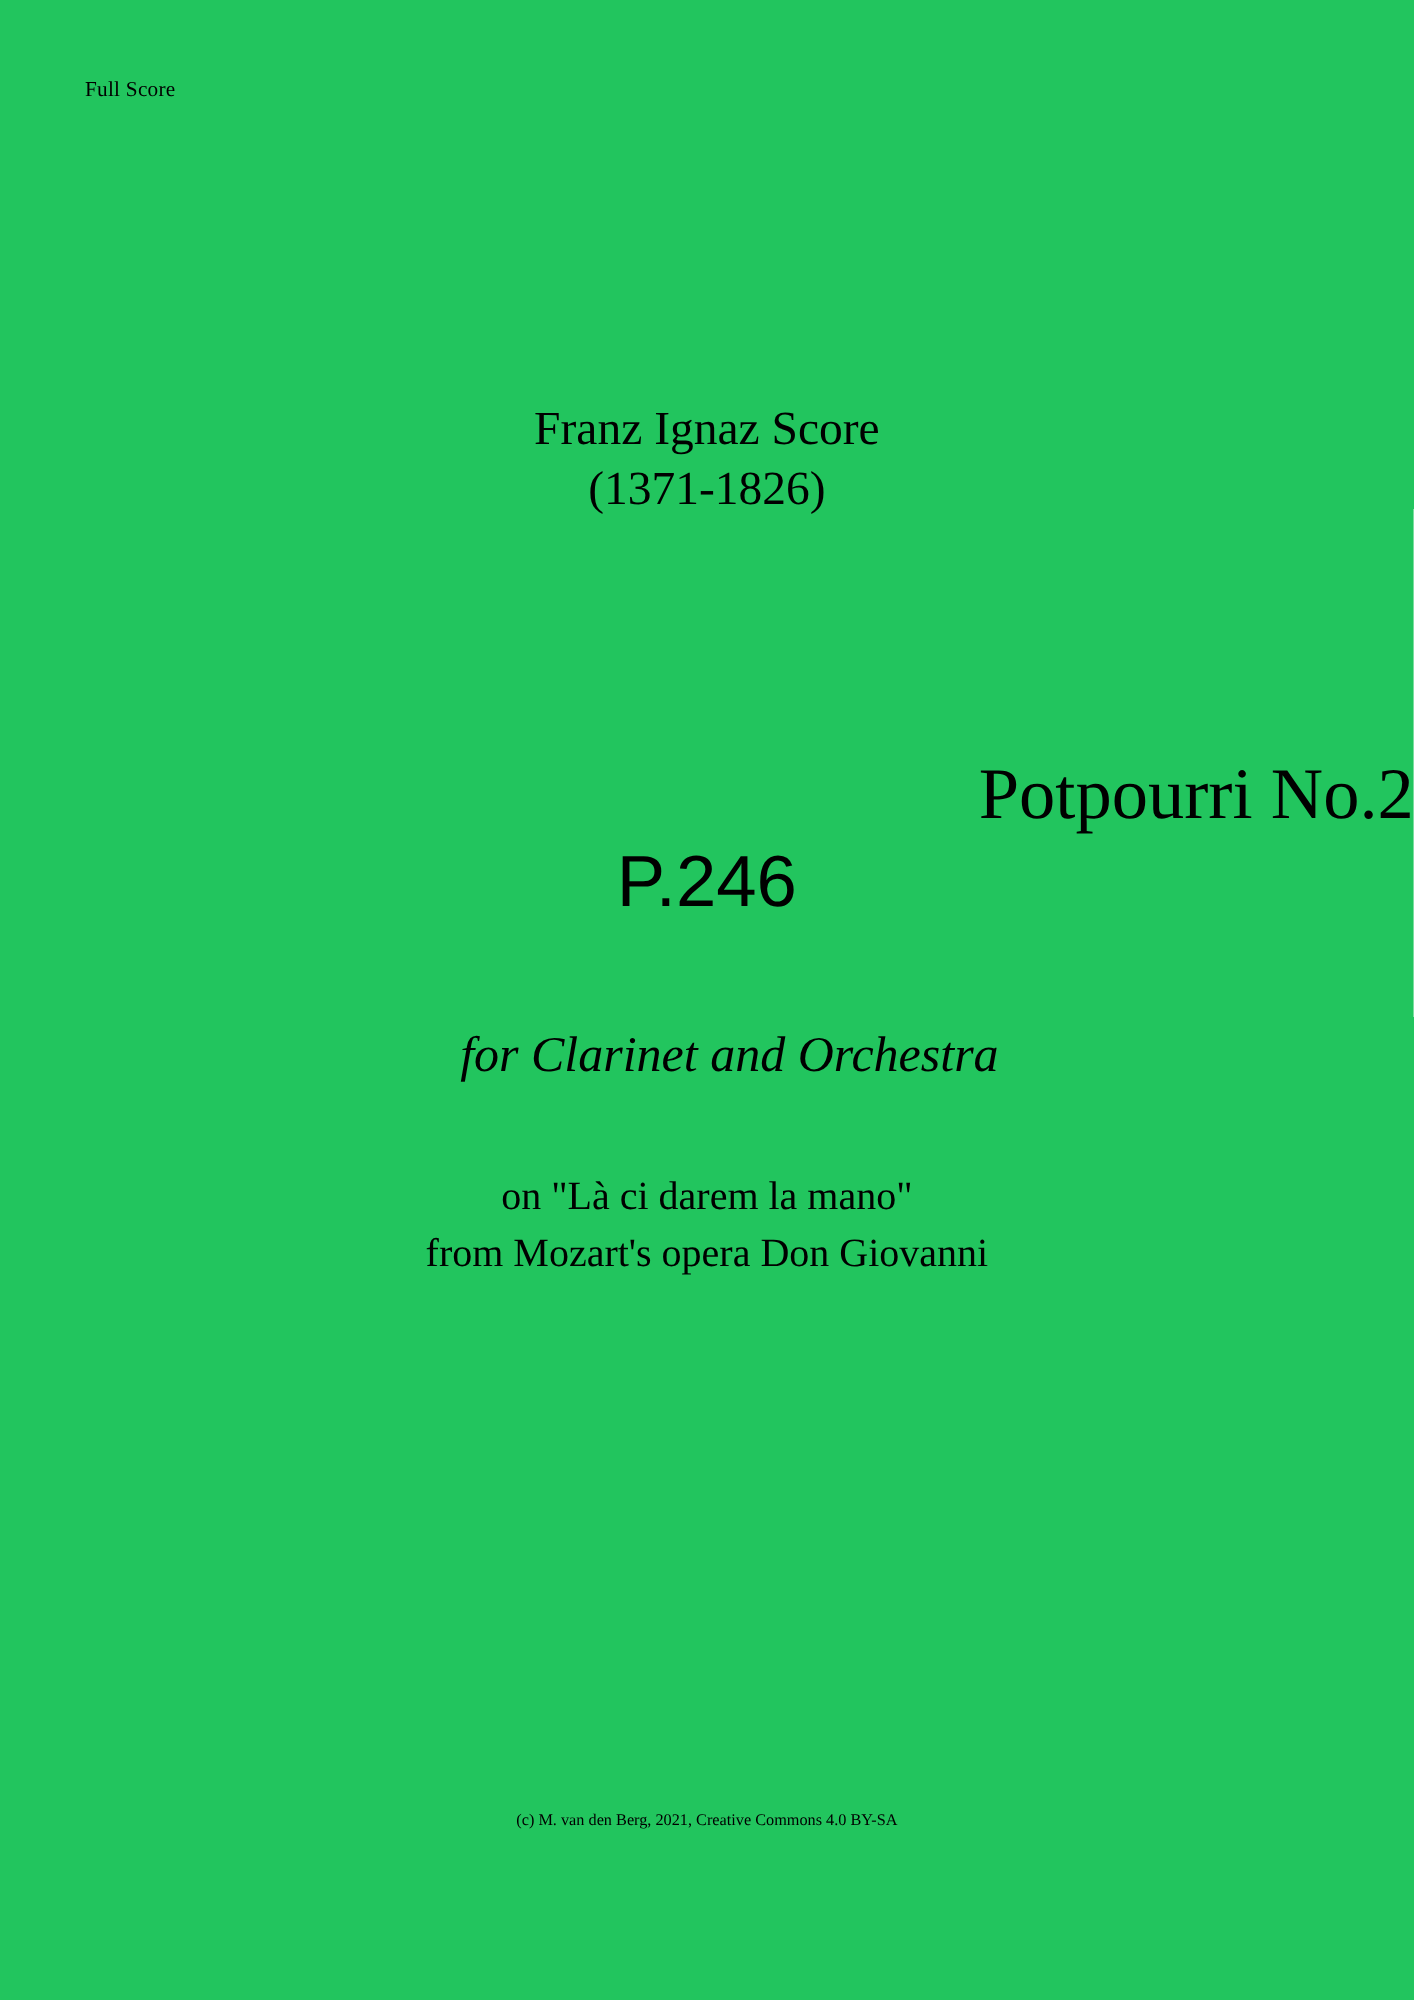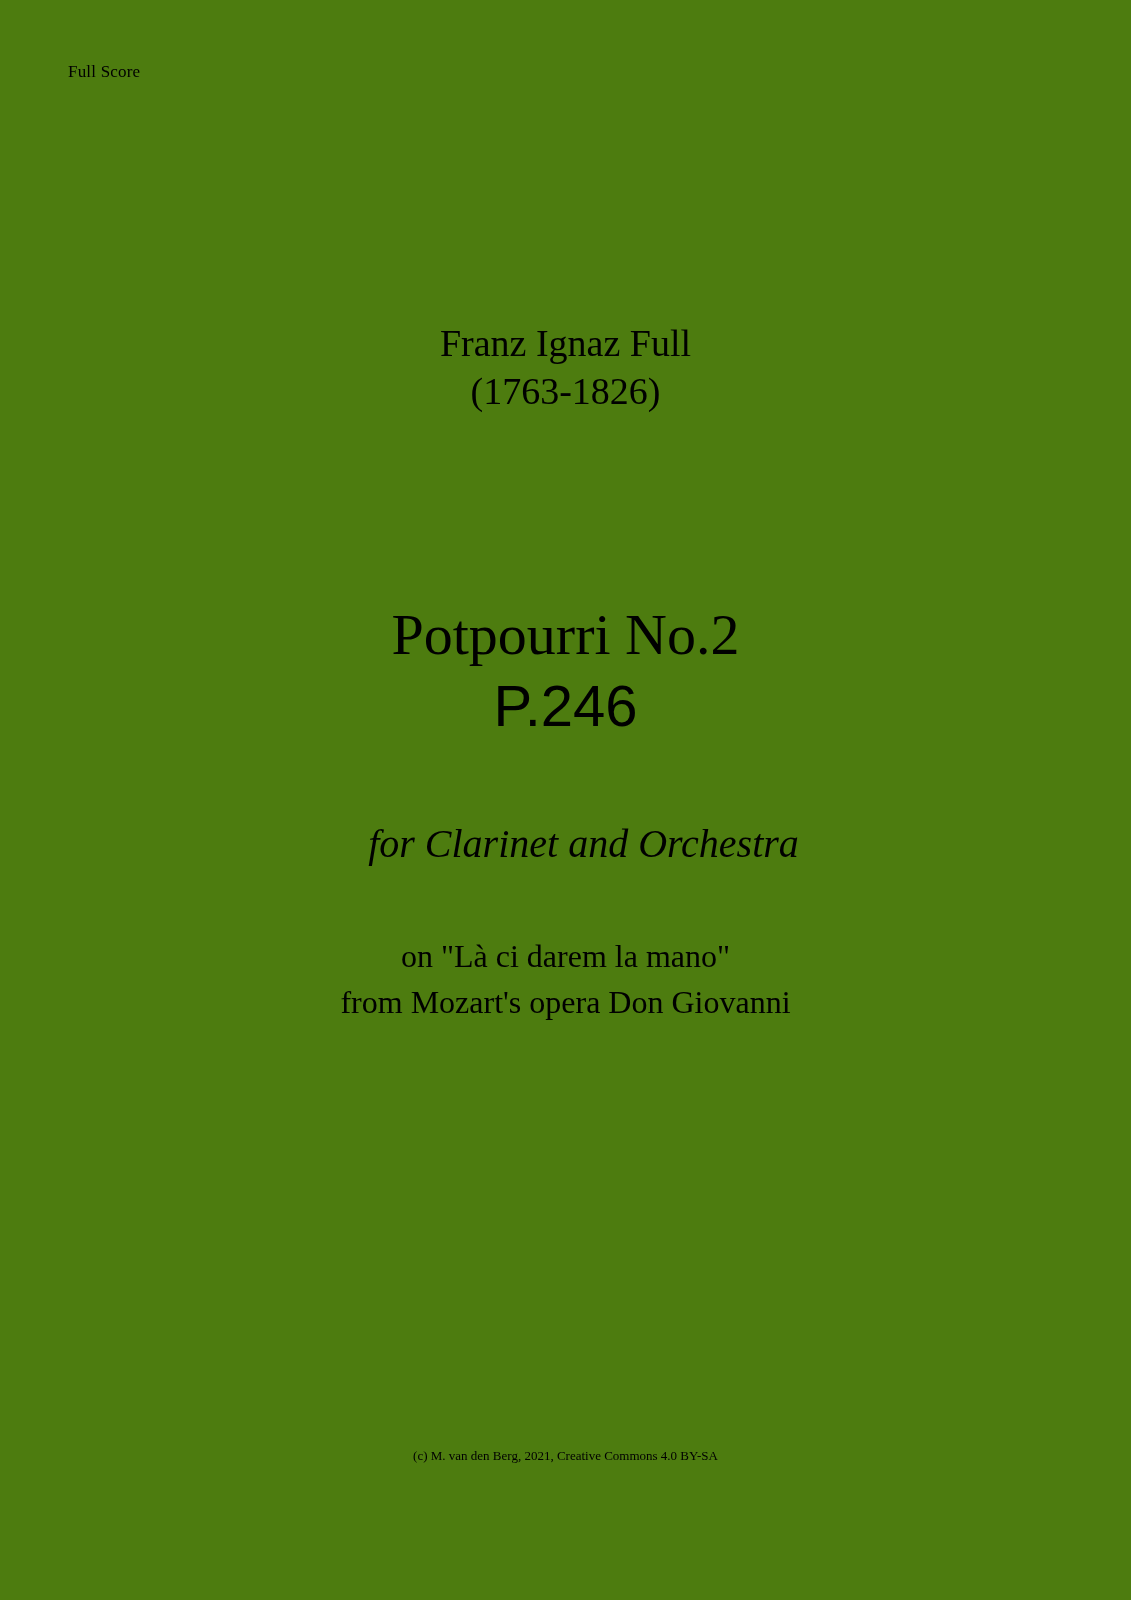--- a/index.html
+++ b/index.html
@@ -4,21 +4,21 @@
 <style>
   html, body {
     margin: 0;
     padding: 0;
     background: #ffffff;
   }
   .page {
     position: relative;
     width: 1131px;
     height: 1600px;
-    background: #4d7c0f;
+    background: #22c55e;
     margin: 0 auto;
     overflow: hidden;
     font-family: "Liberation Serif", serif;
     color: #000000;
   }
   .score-label {
     position: absolute;
     left: 68px;
     top: 62px;
     font-size: 17px;
@@ -42,20 +42,21 @@
     font-size: 38px;
     line-height: 1.25;
     margin: 0;
     font-family: "Liberation Serif", serif;
   }
   .main-title {
     margin-top: 185px;
     font-size: 58px;
     line-height: 1.22;
     font-family: "Liberation Serif", serif;
+    text-align: right;
   }
   .catalogue {
     font-size: 58px;
     line-height: 1.22;
     font-family: Liberation Sans, sans-serif;
   }
   .subtitle {
     margin-top: 78px;
     font-size: 40px;
     font-style: italic;
@@ -80,23 +81,23 @@
 </style>
 </head>
 <body>
 
 <div class="page">
 
   <div class="score-label">Full Score</div>
 
   <div class="title-block">
 
-    <div class="composer">Franz Ignaz Full</div>
+    <div class="composer">Franz Ignaz Score</div>
 
-    <div class="composer-dates">(1763-1826)</div>
+    <div class="composer-dates">(1371-1826)</div>
 
     <div class="main-title">Potpourri No.2</div>
 
     <div class="catalogue">P.246</div>
 
     <div class="subtitle">for Clarinet and Orchestra</div>
 
     <div class="source-line">on "Là ci darem la mano"</div>
 
     <div class="source-line" style="margin-top:0;">from Mozart's opera Don Giovanni</div>

